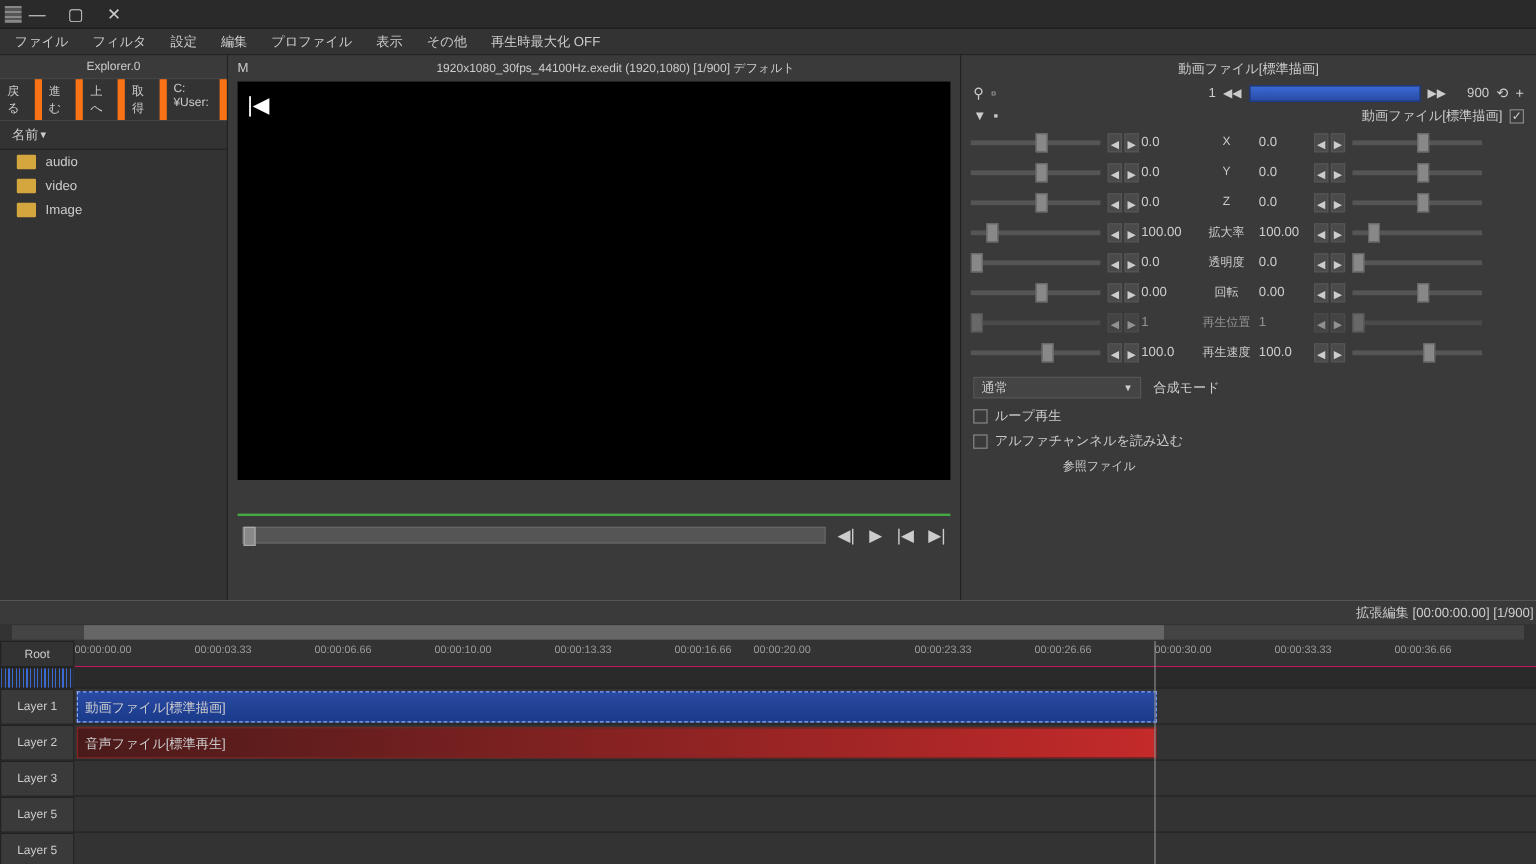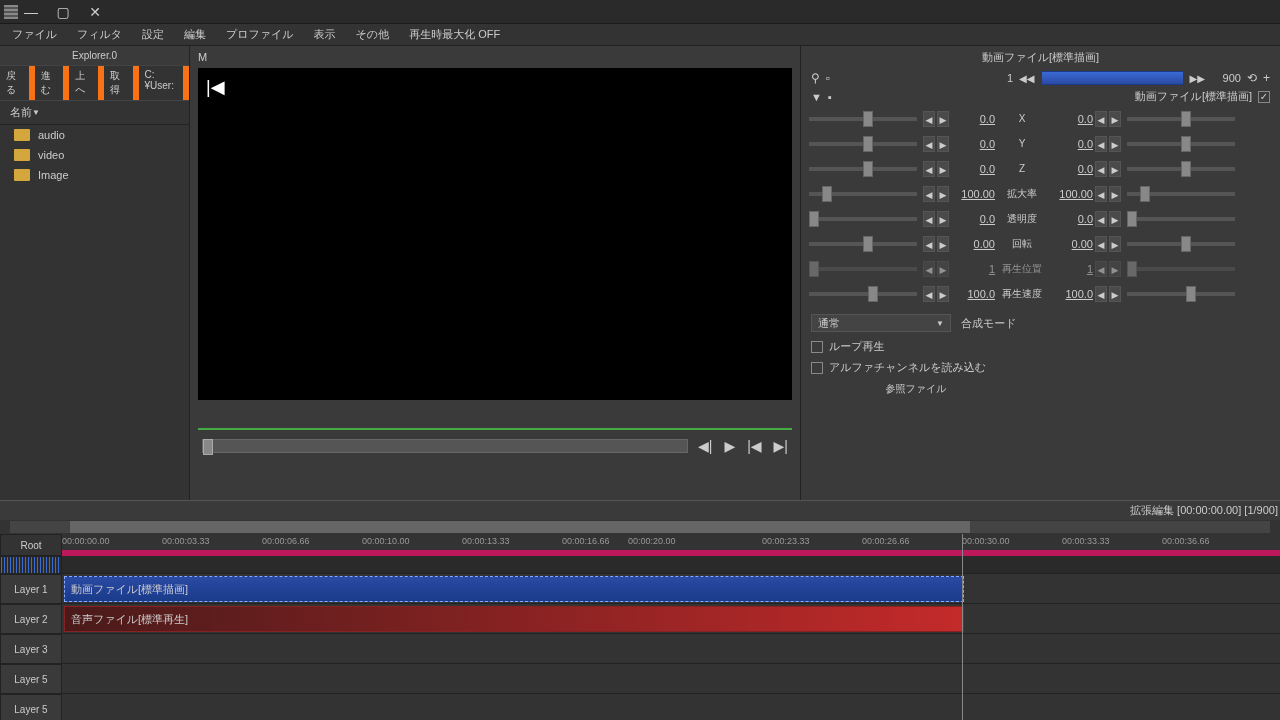--- a/index.html
+++ b/index.html
@@ -38,39 +38,39 @@
 .framerow .fnum{width:30px;text-align:right}
 .framerow .farr{font-size:10px;cursor:pointer}
 .framerow .fbar{flex:1;height:14px;background:linear-gradient(#3a6ad4,#2a4aa4);border:1px solid #1a3a8a}
 .toprow2{display:flex;align-items:center;padding:2px 10px;gap:6px;font-size:10px}
 .toprow2 .spacer{flex:1}
 .toprow2 .chk{width:12px;height:12px;border:1px solid #888;display:flex;align-items:center;justify-content:center;color:#ccc;font-size:10px}
 .paramrow{display:flex;align-items:center;padding:1px 4px;gap:2px;height:25px}
 .slider{width:108px;height:4px;background:#555;position:relative;margin:0 4px}
 .slider .st{position:absolute;top:-6px;width:10px;height:16px;background:#888;border:1px solid #666}
 .arr{width:12px;text-align:center;font-size:9px;cursor:pointer;background:#4a4a4a;height:16px;line-height:16px;border:1px solid #555}
-.pval{width:44px;text-align:right;text-decoration:underline;cursor:text}
+.pval{width:44px;text-align:left;cursor:text}
 .plabel{width:50px;text-align:center;font-size:10px}
 .comborow{display:flex;align-items:center;padding:4px 10px;gap:10px;margin-top:4px}
 .combo{width:140px;height:18px;background:#444;border:1px solid #555;display:flex;align-items:center;padding:0 6px;justify-content:space-between}
 .checkrow{display:flex;align-items:center;padding:3px 10px;gap:6px}
 .checkrow .cb{width:12px;height:12px;border:1px solid #888}
 .reffile{text-align:center;padding:4px;font-size:10px;width:150px;margin-left:40px}
 .timeline{height:220px;background:#333;border-top:1px solid #555}
 .tlheader{text-align:right;padding:2px;font-size:11px;background:#3a3a3a}
 .tlscrollh{height:12px;background:#444;margin:1px 10px;position:relative}
 .tlscrollh .sthumb{position:absolute;left:60px;width:900px;height:100%;background:#666}
 .tlbody{display:flex}
 .layers{width:62px}
 .layer{height:30px;border:1px solid #222;display:flex;align-items:center;justify-content:center;background:#3a3a3a;font-size:10px}
 .layer.root{height:22px;background:#333}
 .layer.wave{height:18px;background:#2a2a2a;padding:0}
 .layer.wave div{width:100%;height:100%;background:repeating-linear-gradient(90deg,#3a6ad4 0 1px,transparent 1px 3px)}
 .tracks{flex:1;position:relative;overflow:hidden}
-.ruler{height:22px;border-bottom:6px solid #be185d;position:relative;background:#333}
+.ruler{height:22px;border-bottom:1px solid #be185d;position:relative;background:#333}
 .ruler .tick{position:absolute;top:2px;font-size:9px;color:#999}
 .waverow{height:18px;border-bottom:1px solid #222;background:#2a2a2a;position:relative}
 .track{height:30px;border-bottom:1px solid #222;position:relative;background:#333}
 .clip{position:absolute;top:2px;height:26px;left:2px;width:900px;display:flex;align-items:center;padding:0 6px;font-size:10px}
 .clip.video{background:linear-gradient(#2a4aa4,#1a3a8a);border:1px dashed #8af}
 .clip.audio{background:linear-gradient(90deg,#4a1a1a,#c42a2a);border:1px solid #822}
 .playhead{position:absolute;left:900px;top:0;width:1px;height:200px;background:#888}
 .tri{font-size:8px}
 </style>
 </head>
@@ -120,20 +120,21 @@
       </div>
     <div class="folder">
         <div class="ficon"></div>
         <span>Image</span>
       </div>
   </div>
 
   <div class="center">
     <div class="previewhdr">
       <span class="mlabel">M</span>
+      <span class="ptitle">1920x1080_30fps_44100Hz.exedit (1920,1080)  [1/900]  デフォルト</span>
     </div>
     <div class="preview">
       <span class="skipicon">|◀</span>
     </div>
     <div class="audiobar"></div>
     <div class="playbar">
       <div class="seekbar">
           <div class="thumb"></div>
         </div>
       <div class="playbtns">

